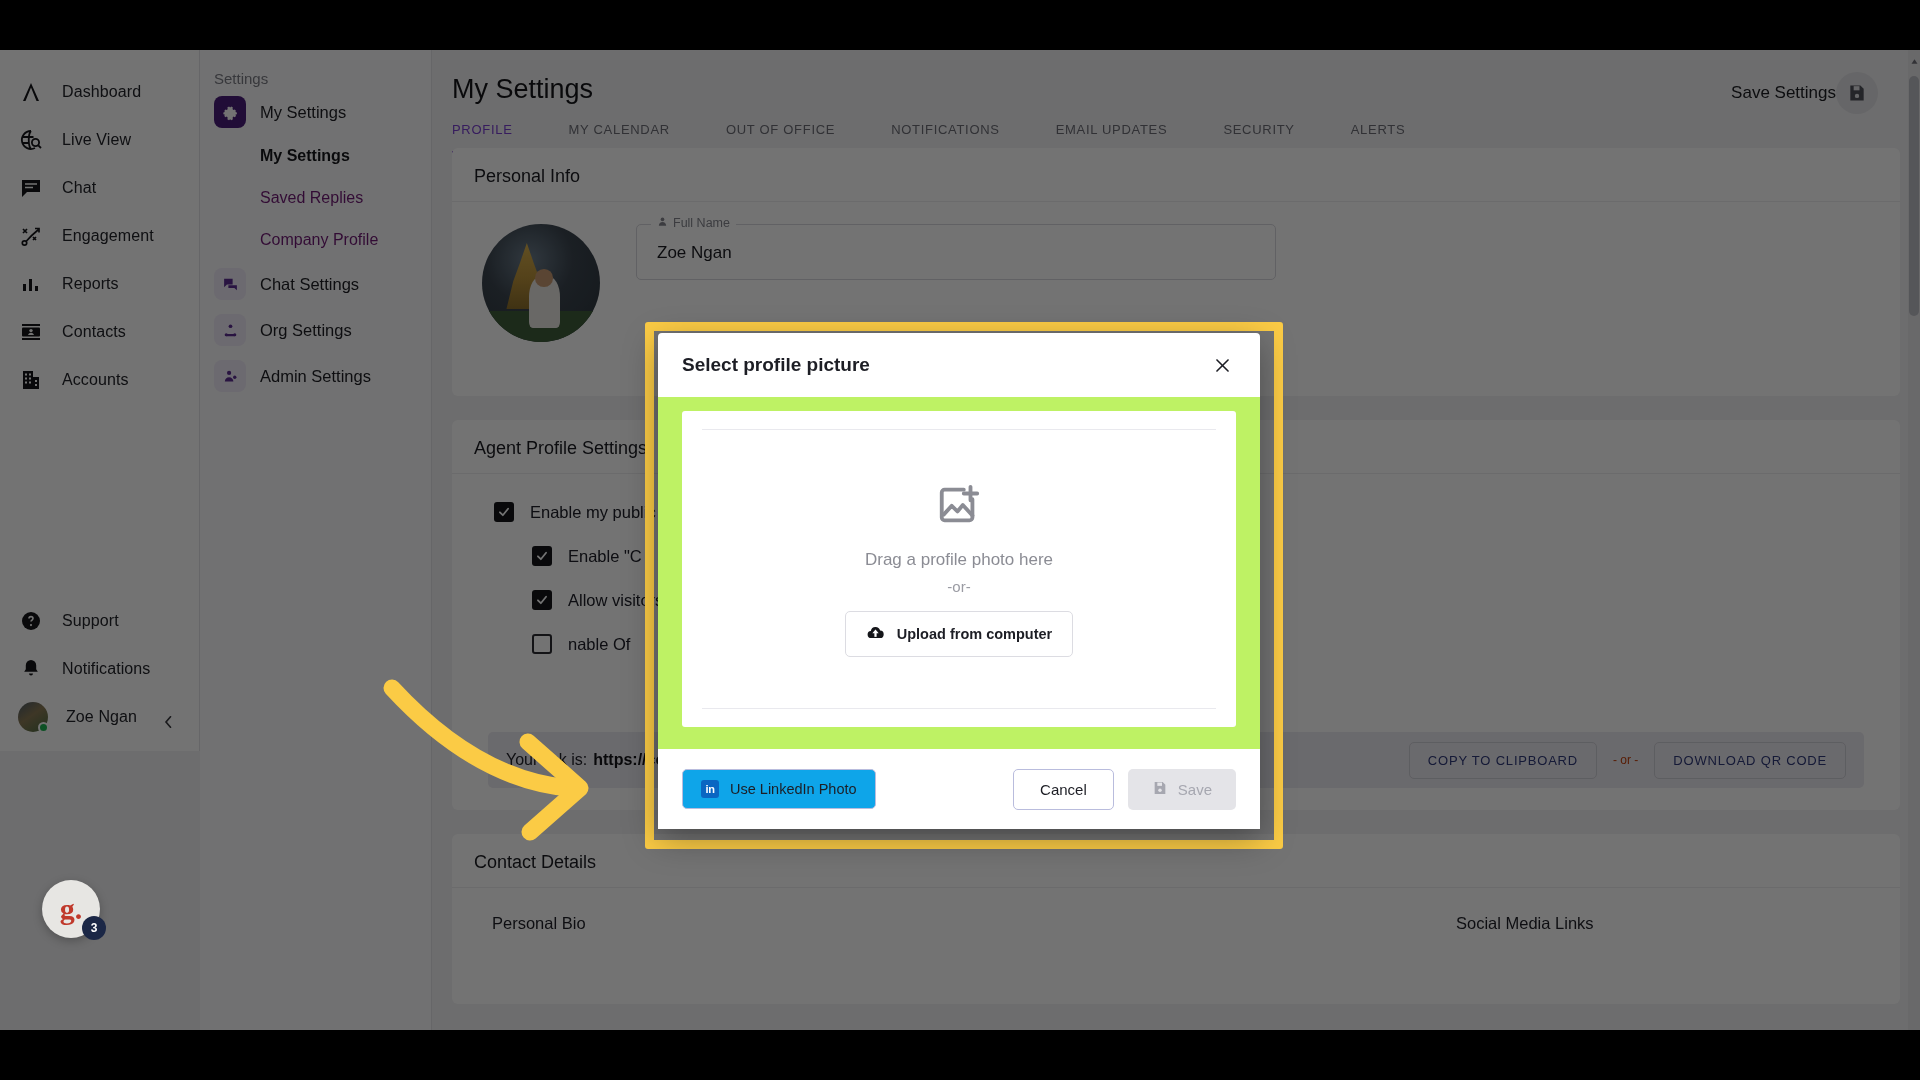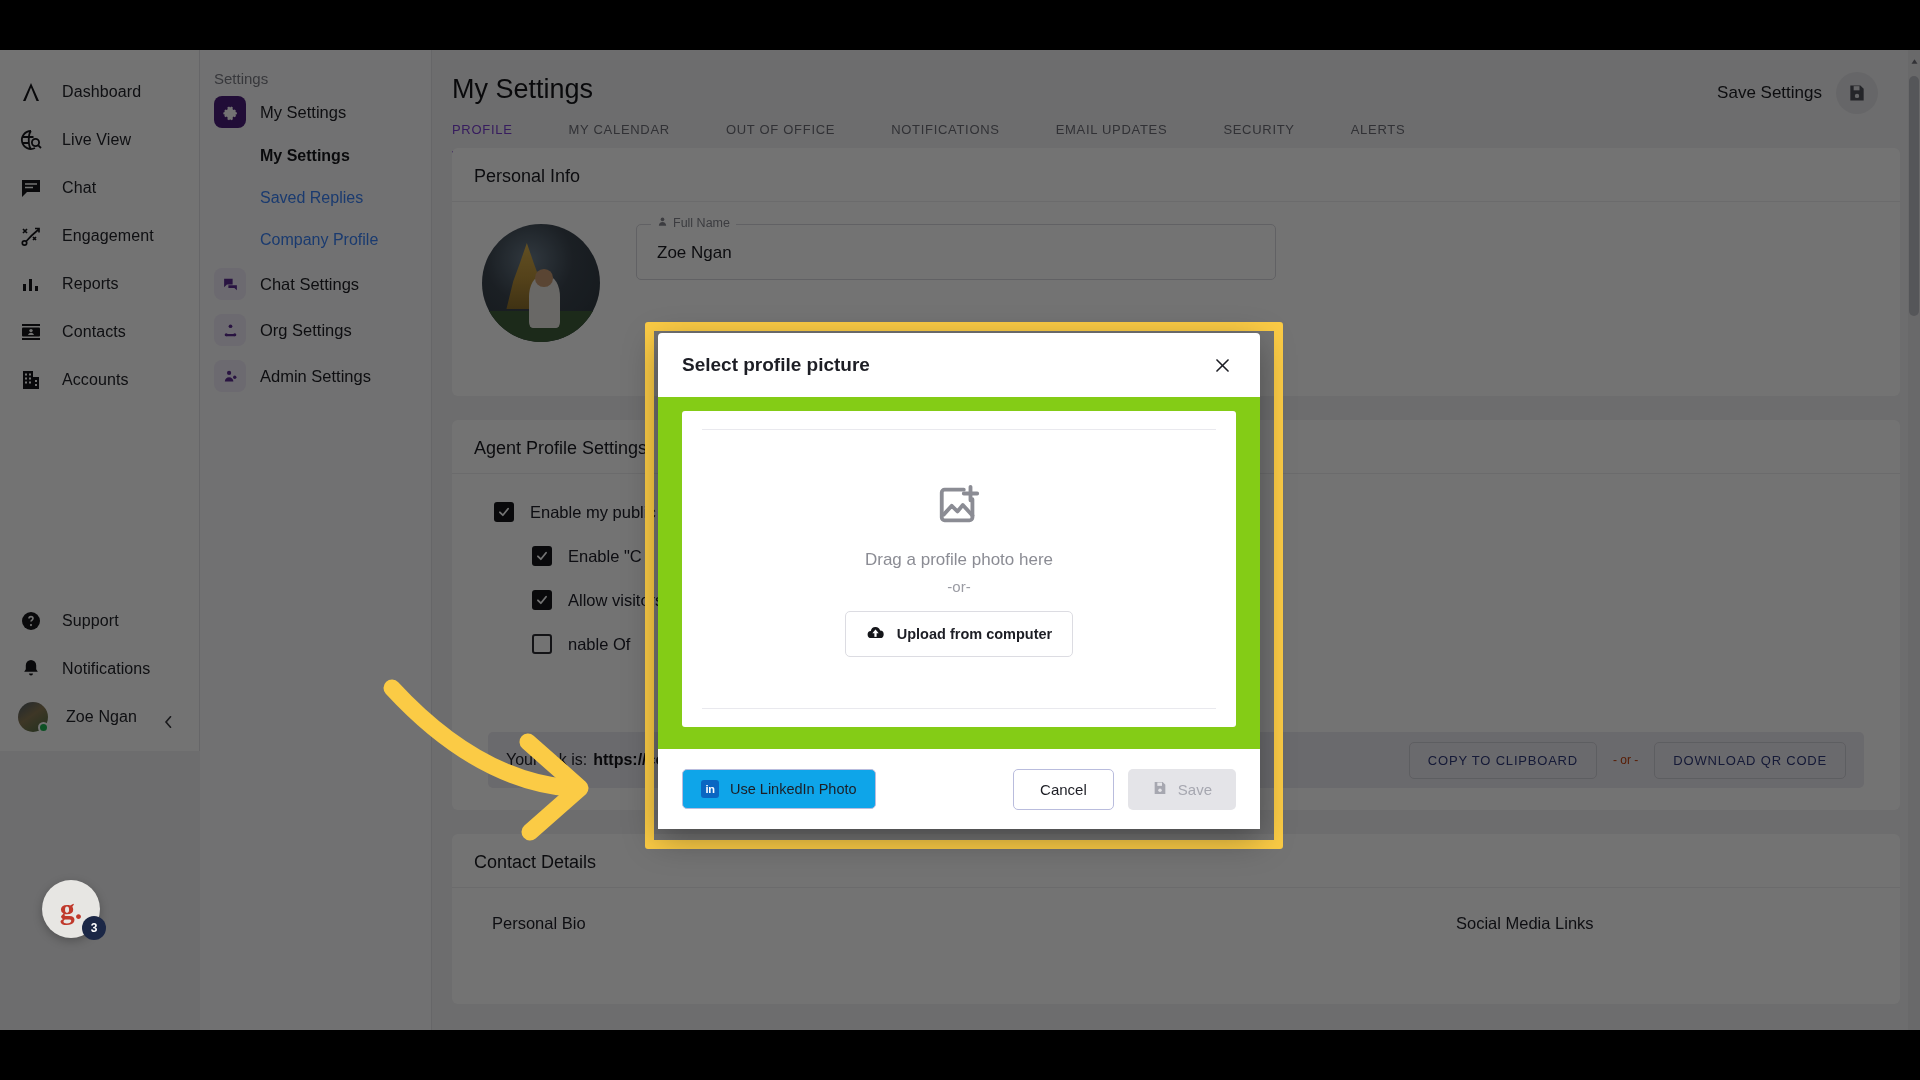--- a/index.html
+++ b/index.html
@@ -64,32 +64,32 @@
   .setnav-row { display:flex; align-items:center; gap:14px; height:46px; padding-left:14px; cursor:pointer;}
   .setnav-chip {
     width: 32px; height: 32px; border-radius: 8px;
     display:flex; align-items:center; justify-content:center;
     background: #efeaf8; color:#5b2d90; flex:0 0 32px;
   }
   .setnav-chip.active { background:#4a1d7a; color:#fff; }
   .setnav-label { font-size:16.5px; color:#1d1e24; }
   .setnav-sub { font-size:16px; padding-left: 60px; height:42px; display:flex; align-items:center; cursor:pointer;}
   .setnav-sub.current { color:#16171c; font-weight:700; }
-  .setnav-sub.dim { color:#3b82f6;text-align:center; }
+  .setnav-sub.dim { color:#701a75;text-align:center; }
 
   
   #main {
     position:absolute; left:432px; top:0;
     width: 1488px; height: 980px;
     background:#f1f1f3;
     overflow:hidden;
   }
   #mainhead { position:relative; height: 98px; background:#f1f1f3; }
   #pagetitle { position:absolute; left: 20px; top: 24px; font-size: 27px; color:#15161a; }
-  #savewrap { position:absolute; right: 42px; top: 22px; display:flex; align-items:center; gap:14px; cursor:pointer;}
+  #savewrap { position:absolute; right: 42px; top: 22px; display:flex; align-items:center; cursor:pointer;}
   #savelabel { font-size: 17px; color:#1c1d22; }
   #savebtn {
     width: 42px; height:42px; border-radius:50%;
     background:#e2e2e6; display:flex; align-items:center; justify-content:center; color:#50525b;
   }
   #tabs { position:absolute; left: 20px; top: 66px; display:flex; gap:0; }
   .tab {
     font-size: 13px; letter-spacing:.7px; color:#6d6e77;
     padding: 6px 0 14px 0; margin-right: 56px; cursor:pointer; white-space:nowrap;
   }
@@ -170,21 +170,21 @@
     background:#fff; border-radius: 4px; z-index: 70;
     box-shadow: 0 10px 34px rgba(0,0,0,.34);
     display:flex; flex-direction:column;
   }
   #modalhead {
     height: 64px; display:flex; align-items:center; justify-content:space-between;
     padding: 0 24px;
   }
   #modaltitle { font-size: 19px; font-weight:700; color:#1d1e25; }
   #modalclose { width:28px; height:28px; display:flex; align-items:center; justify-content:center; color:#1d1e25; cursor:pointer;}
-  #modalbody { flex:1; background:#84cc16; padding: 14px 24px 22px 24px; }
+  #modalbody { flex:1; background:#bef264; padding: 14px 24px 22px 24px; }
   #dropzone {
     height: 100%; background:#fff; border-radius:3px;
     display:flex; flex-direction:column; align-items:center; justify-content:center;
     position:relative;
   }
   #dropzone .hr-top { position:absolute; left:20px; right:20px; top:18px; height:1px; background:#e9e9ee;}
   #dropzone .hr-bot { position:absolute; left:20px; right:20px; bottom:18px; height:1px; background:#e9e9ee;}
   #dz-icon { color:#8b8c94; margin-bottom: 18px; }
   #dz-text { font-size: 17px; color:#8b8c94; margin-bottom: 8px;}
   #dz-or { font-size: 15px; color:#9a9ba3; margin-bottom: 16px; }

